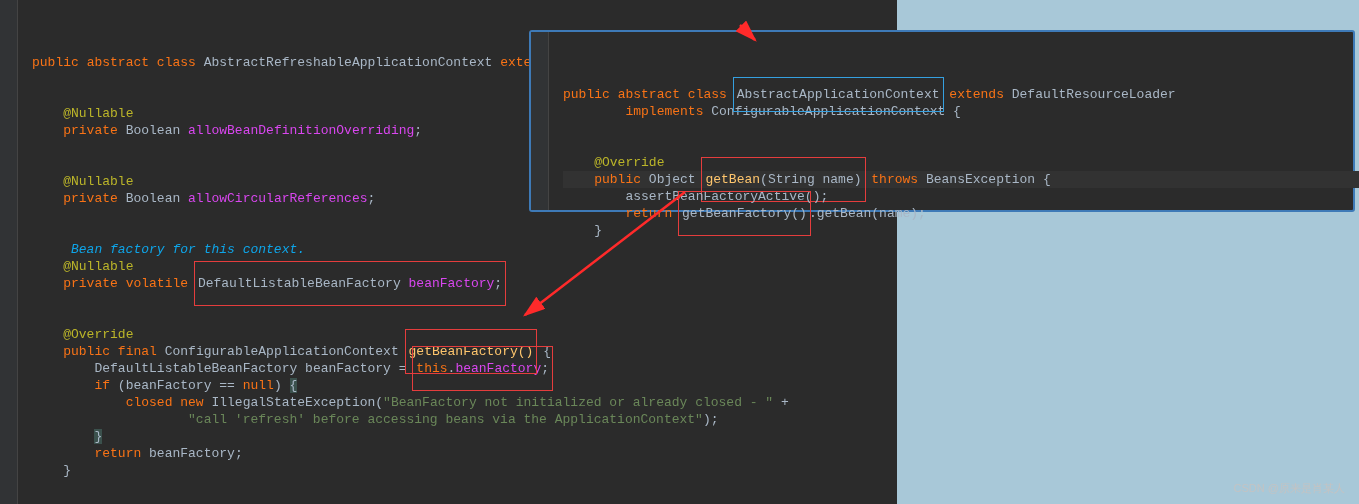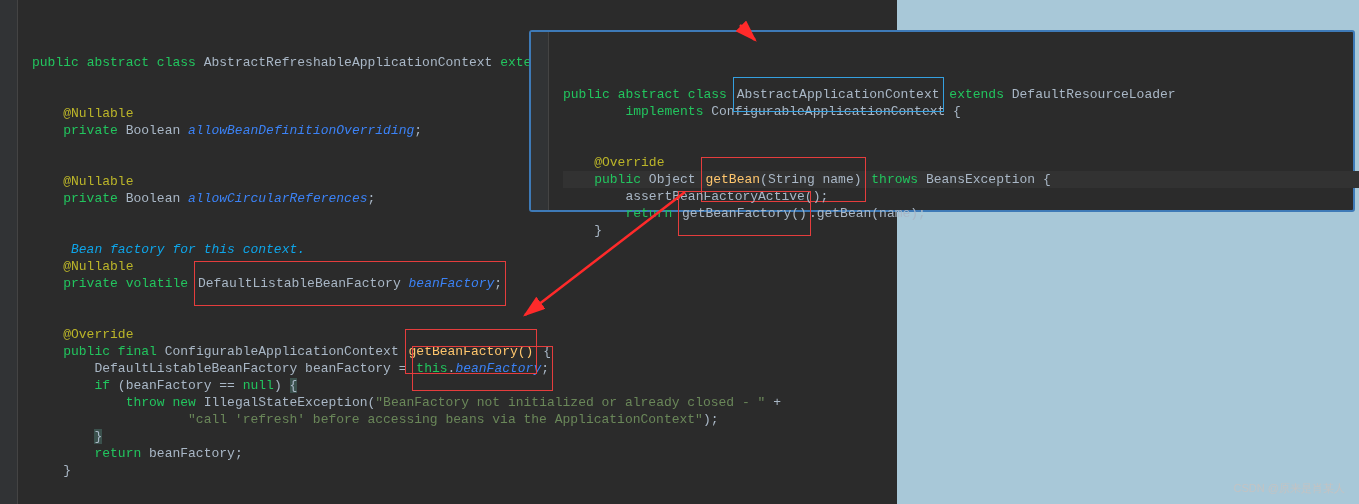--- a/index.html
+++ b/index.html
@@ -38,24 +38,24 @@
   .gutter {
     position: absolute;
     left: 0;
     top: 0;
     bottom: 0;
     width: 18px;
     background: #313335;
     border-right: 1px solid #444;
   }
   .code-body { padding-left: 24px; }
-  .kw { color: #22c55e; }
+  .kw { color: #f97316; }
   .typ { color: #a9b7c6; }
   .ann { color: #bbb529; }
-  .fld { color: #3b82f6; font-style: italic; }
+  .fld { color: #d946ef; }
   .str { color: #6a8759; }
   .com { color: #0ea5e9; font-style: italic; }
   .mth { color: #ffc66d; }
   .pnc { color: #a9b7c6; }
   .redbox { outline: 1.5px solid #e53d3d; outline-offset: 1px; padding: 13px 2px; }
   .bluebox { outline: 1.5px solid #35a0e0; outline-offset: 1px; padding: 8px 2px; }
   .watermark {
     position: absolute;
     bottom: 8px;
     right: 14px;
@@ -86,21 +86,21 @@
 
      <span class="com">Bean factory for this context.</span>
     <span class="ann">@Nullable</span>
     <span class="kw">private</span> <span class="kw">volatile</span> <span class="redbox"><span class="typ">DefaultListableBeanFactory</span> <span class="fld">beanFactory</span><span class="pnc">;</span></span>
 
 
     <span class="ann">@Override</span>
     <span class="kw">public</span> <span class="kw">final</span> <span class="typ">ConfigurableApplicationContext</span> <span class="redbox mth">getBeanFactory()</span> <span class="pnc">{</span>
         <span class="typ">DefaultListableBeanFactory</span> <span>beanFactory</span> <span>=</span> <span class="redbox"><span class="kw">this</span><span>.</span><span class="fld">beanFactory</span><span>;</span></span>
         <span class="kw">if</span> <span>(beanFactory ==</span> <span class="kw">null</span><span>)</span> <span style="background:#3b514d">{</span>
-            <span class="kw">throw</span> <span class="kw">new</span> <span class="typ">IllegalStateException(</span><span class="str">"BeanFactory not initialized or already closed - "</span> <span>+</span>
+            <span class="kw">closed</span> <span class="kw">new</span> <span class="typ">IllegalStateException(</span><span class="str">"BeanFactory not initialized or already closed - "</span> <span>+</span>
                     <span class="str">"call 'refresh' before accessing beans via the ApplicationContext"</span><span>);</span>
         <span style="background:#3b514d">}</span>
         <span class="kw">return</span> <span>beanFactory</span><span>;</span>
     <span>}</span>
 </div>
 </div>
 
 <div class="code-panel panel-right">
 <div class="gutter"></div>
 <div class="code-body">

